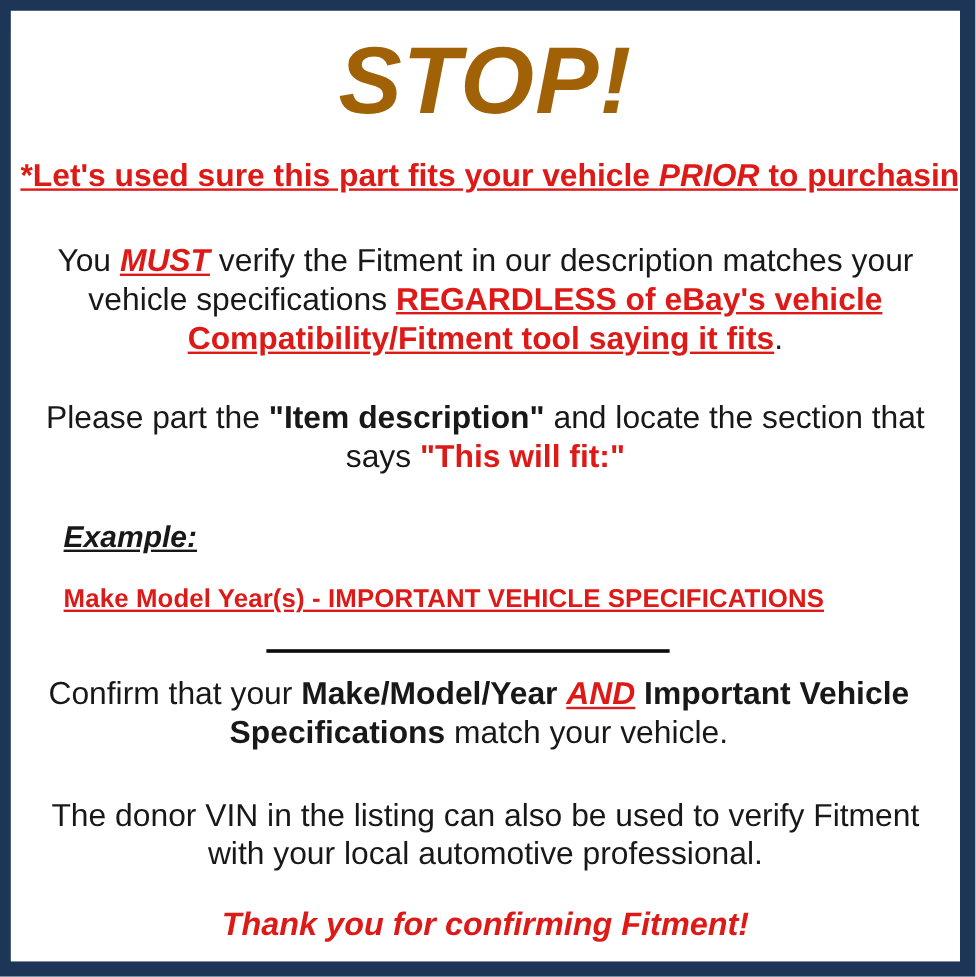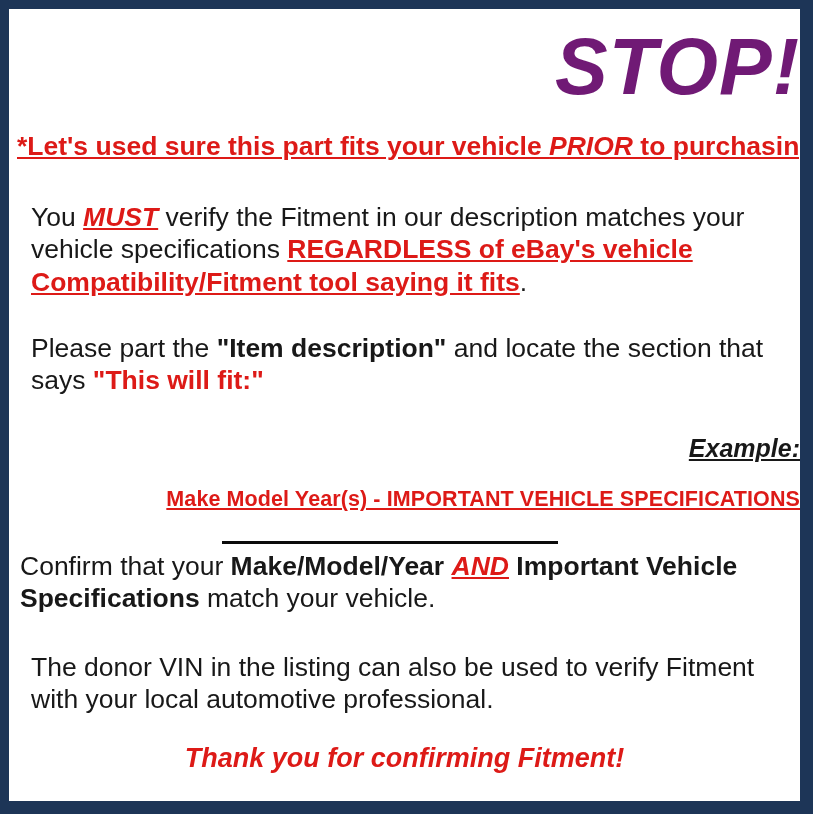--- a/index.html
+++ b/index.html
@@ -32,22 +32,22 @@
 
   
   .red      { color: #dd1a17; }
   .b        { font-weight: bold; }
   .i        { font-style: italic; }
   .biu      { font-weight: bold; font-style: italic; text-decoration: underline; }
   .bu       { font-weight: bold; text-decoration: underline; }
 
   
   .title {
-    text-align: right;
-    color: #701a75;
+    text-align: center;
+    color: #a16207;
     font-weight: bold;
     font-style: italic;
     font-size: 79px;
     line-height: 1.0;
     letter-spacing: 1px;
     margin: 18px 0 0 0;
     padding: 0;
     white-space: nowrap;
   }
 
@@ -59,35 +59,35 @@
     font-size: 26.5px;
     line-height: 1.1;
     margin: 26px 0 0 0;
     padding: 0 8px;
     white-space: nowrap;
   }
   .subtitle > span { text-decoration: underline; }
 
   
   .para {
-    text-align: left;
+    text-align: center;
     color: #181818;
     font-size: 26.5px;
     line-height: 1.22;
     margin: 0;
     padding: 0 22px;
   }
   #para-must   { margin-top: 40px; }
   #para-view   { margin-top: 34px; }
 
   
   .example-block {
     margin-top: 38px;
     padding-left: 44px;
-    text-align: right;
+    text-align: left;
   }
   .example-label {
     color: #181818;
     font-weight: bold;
     font-style: italic;
     font-size: 25px;
     line-height: 1.1;
     text-decoration: underline;
     display: inline-block;
   }
@@ -117,21 +117,21 @@
   }
   .divider {
     position: absolute;
     left: 213px;
     top: 5px;
     width: 336px;
     height: 3px;
     background: #0b0b0b;
   }
 
-  #para-confirm { margin-top: 0; padding-left: 11px; }
+  #para-confirm { margin-top: 12px; padding-left: 11px; }
   #para-vin     { margin-top: 36px; }
 
   .thanks {
     text-align: center;
     color: #dd1a17;
     font-weight: bold;
     font-style: italic;
     font-size: 27px;
     line-height: 1.15;
     margin-top: 28px;

